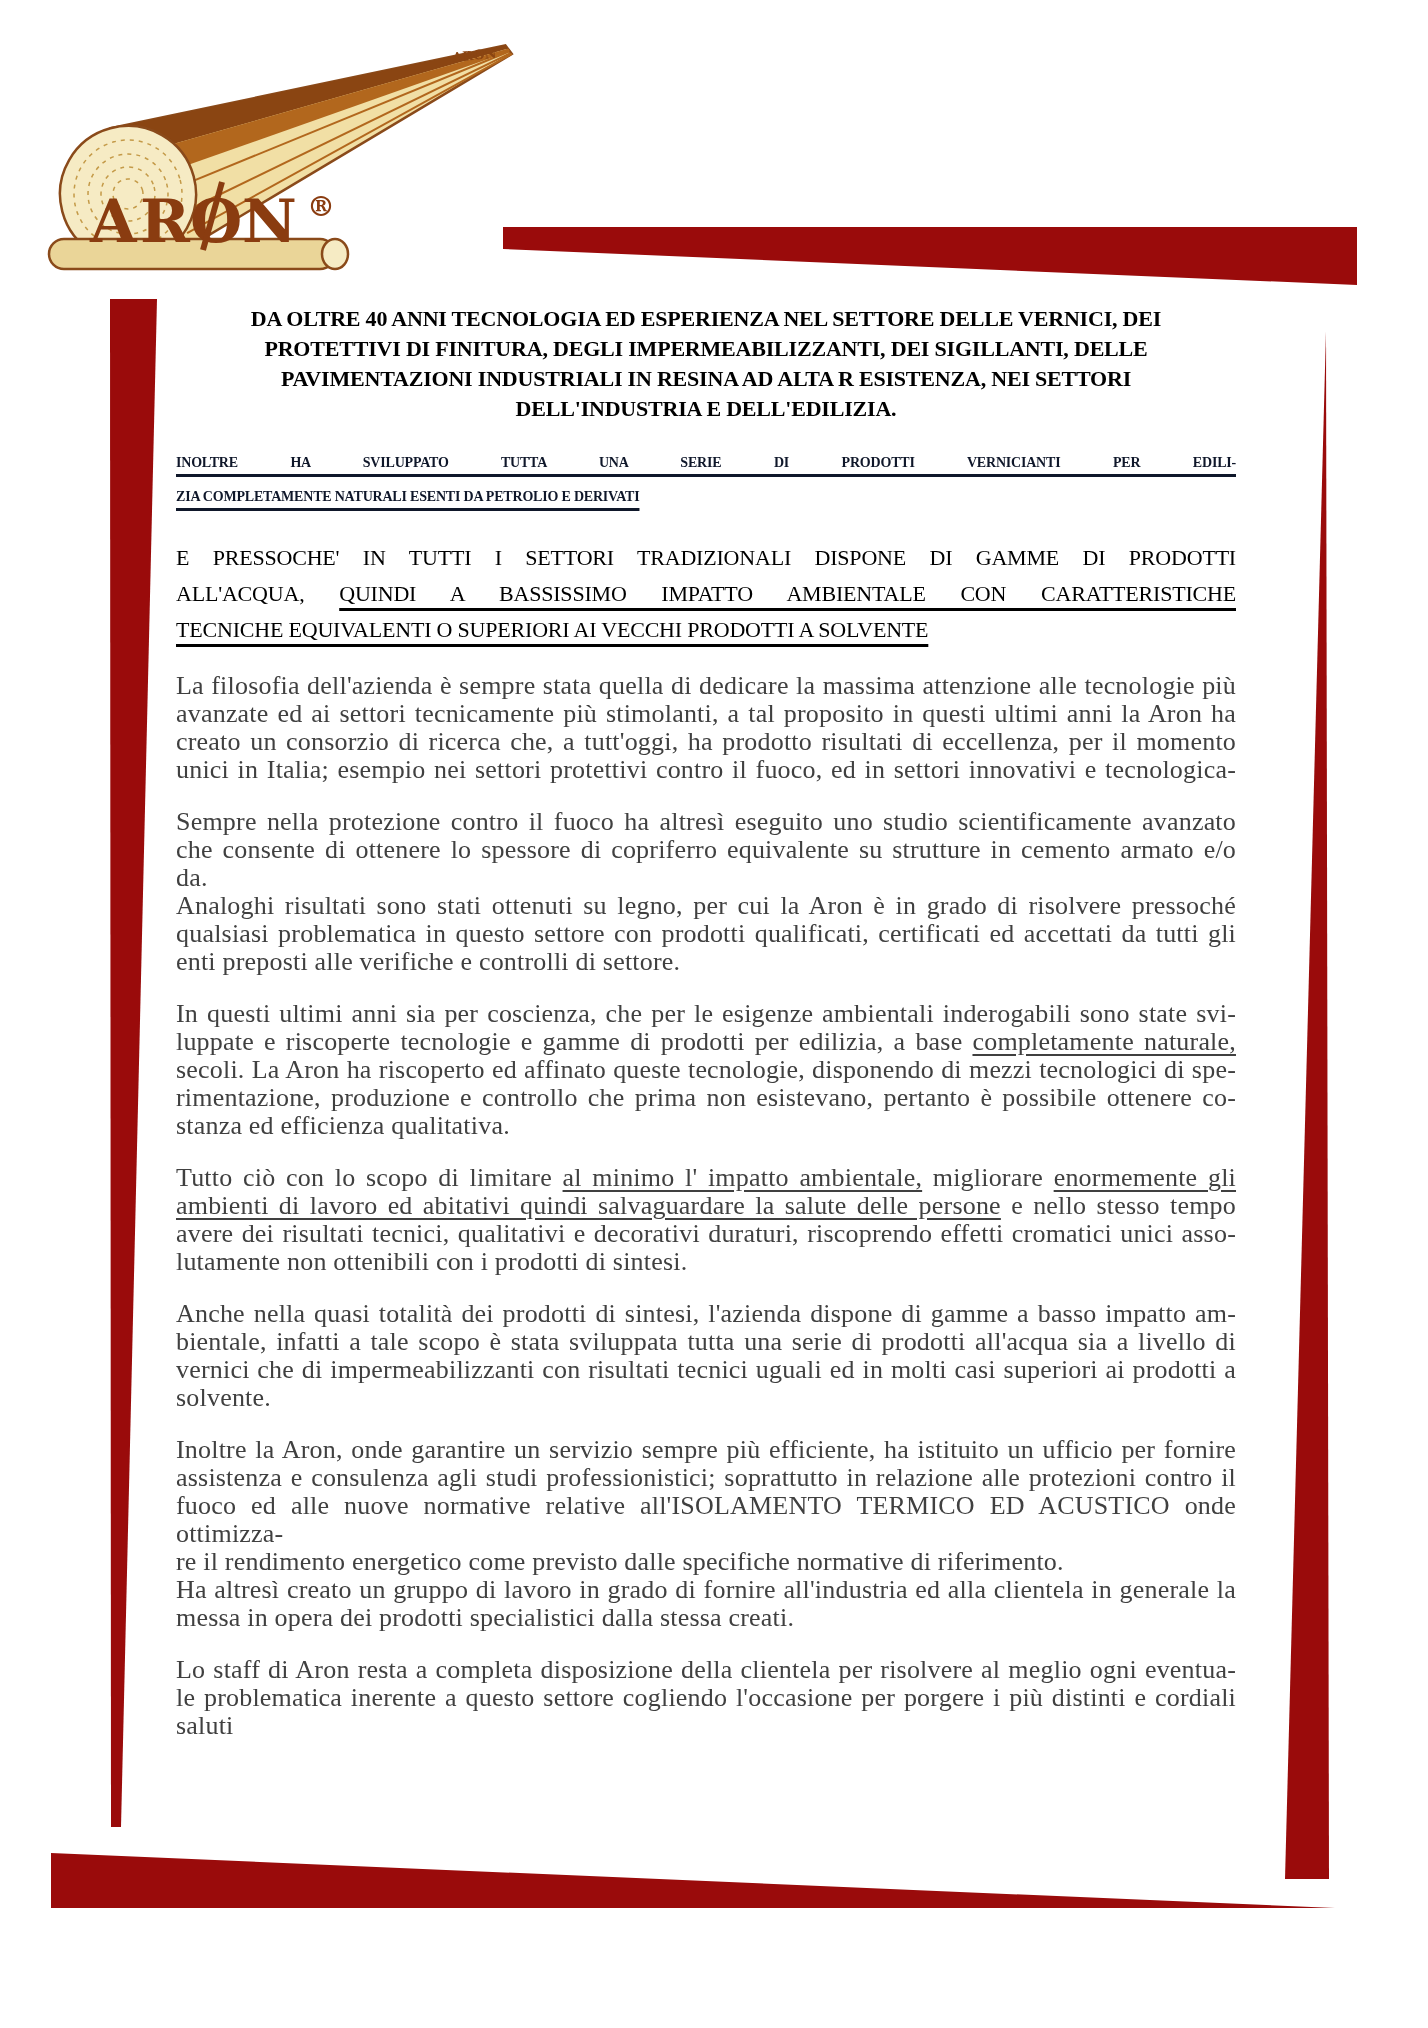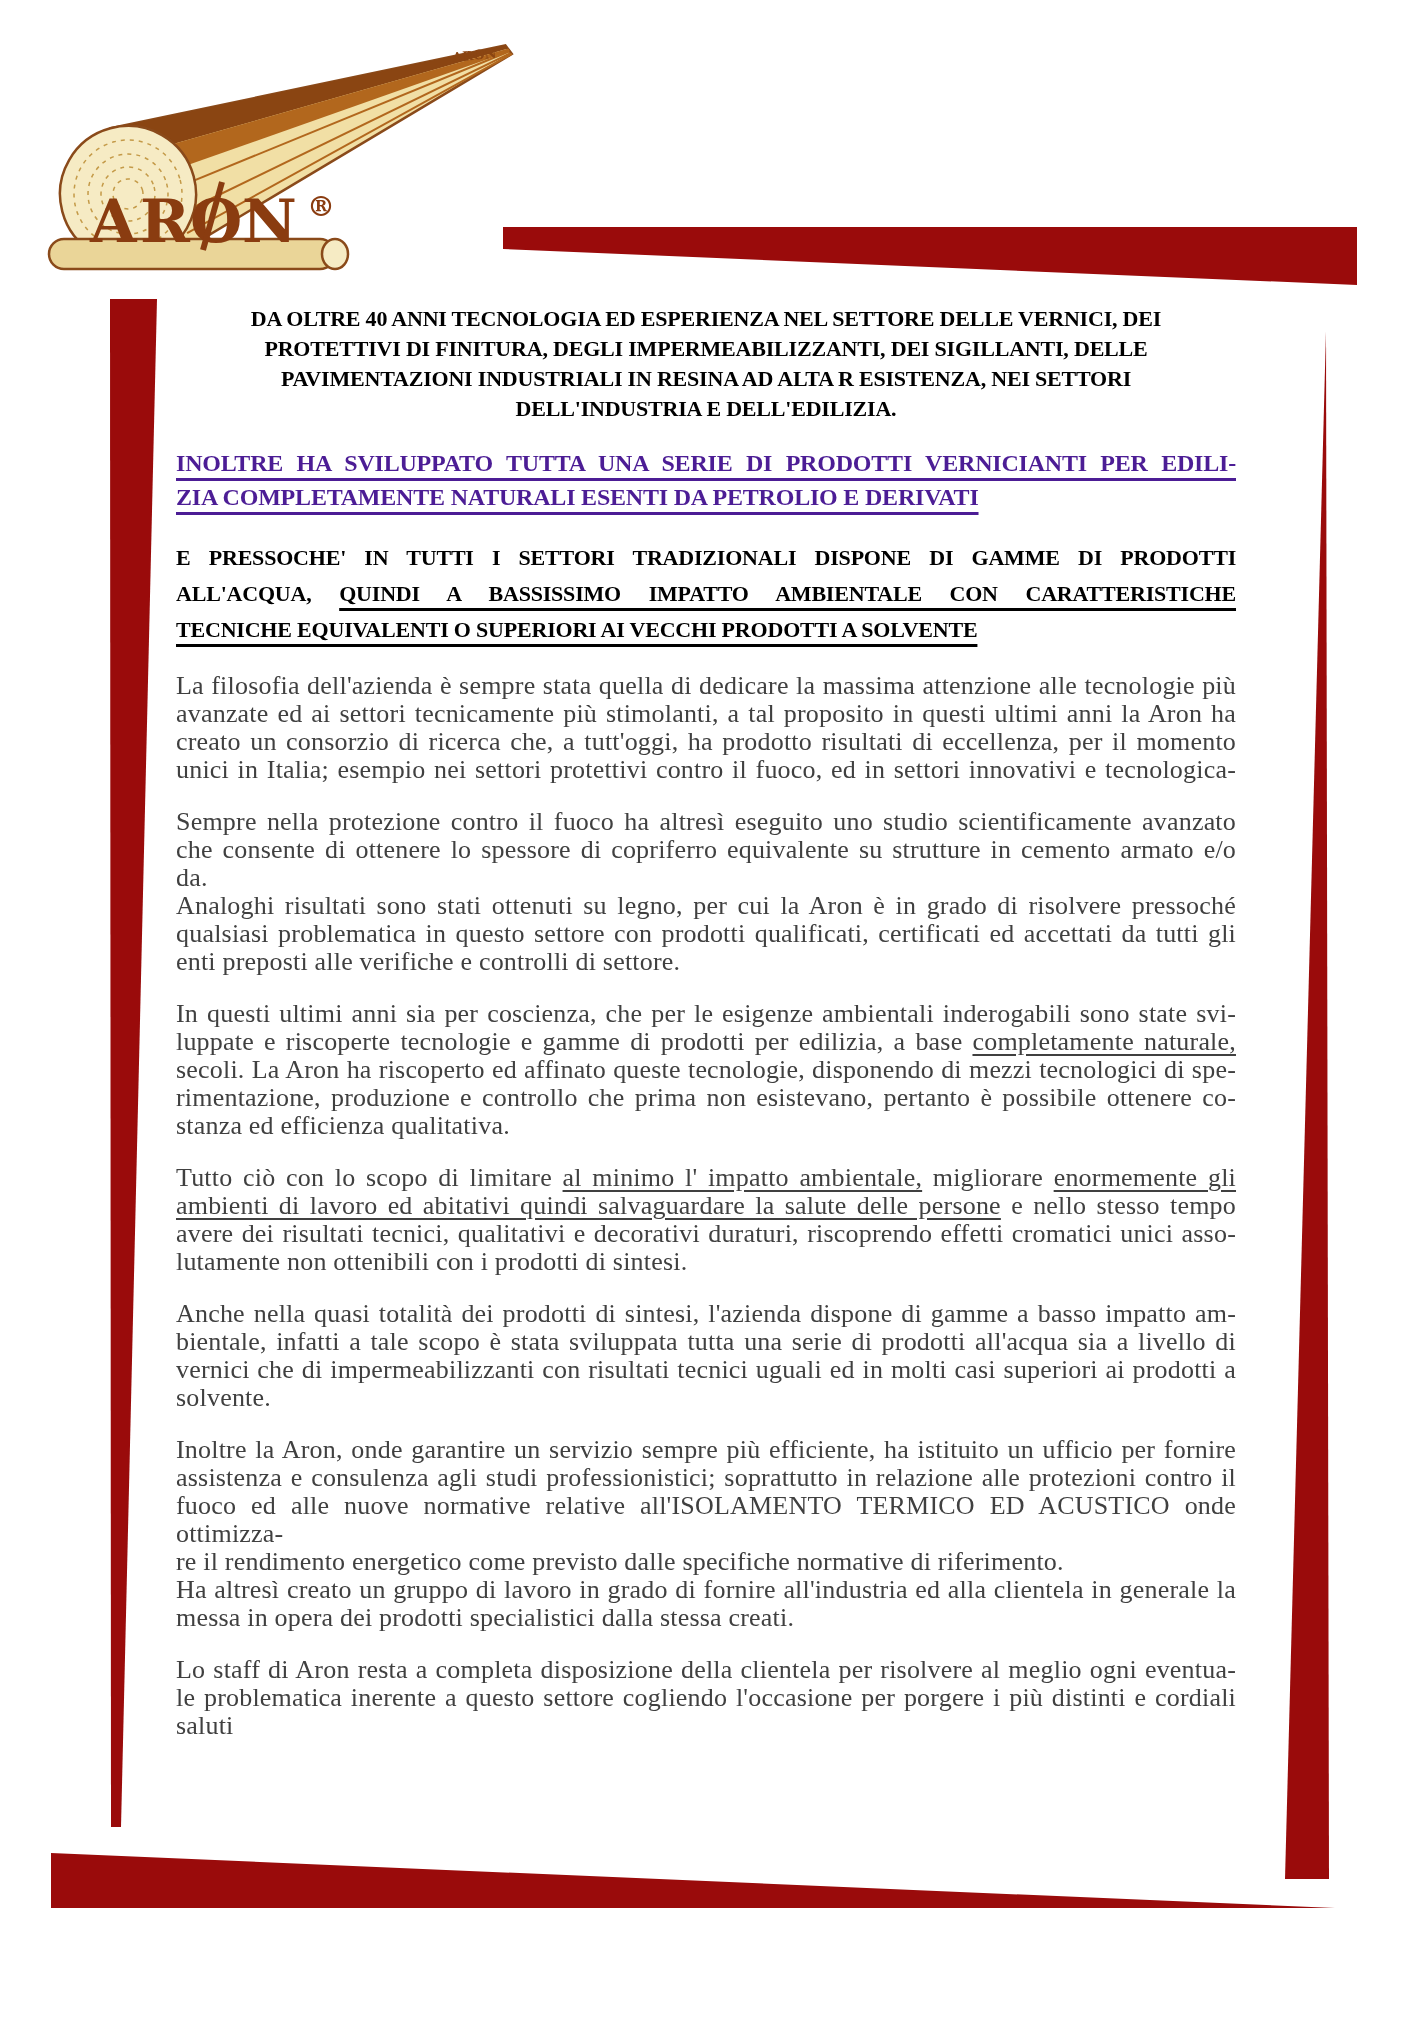--- a/index.html
+++ b/index.html
@@ -11,22 +11,22 @@
   .decor-svg, .logo-svg { position:absolute; }
   .decor-svg { left:0; top:0; }
   .logo-svg { left:35px; top:26px; }
 
   .content {
     position:absolute; left:176px; top:304px; width:1060px;
     color:#1c1c1c;
   }
   .block { margin:0; }
   .block.h1 { font-size:22px; line-height:30px; font-weight:bold; letter-spacing:-0.2px; margin:0 0 22px 0; color:#000; }
-  .block.h2 { font-size:24px; line-height:34px; font-weight:bold; letter-spacing:-0.2px; margin:0 0 26px 0; color:#4c1d95; }
-  .block.h3 { font-size:22px; line-height:36px; font-weight:bold; letter-spacing:-0.2px; margin:0 0 24px 0; color:#000; }
+  .block.h2 { font-size:14px; line-height:34px; font-weight:bold; letter-spacing:-0.2px; margin:0 0 26px 0; color:#0f172a; }
+  .block.h3 { font-size:22px; line-height:36px; font-weight:normal; letter-spacing:-0.2px; margin:0 0 24px 0; color:#000; }
   .block.body { font-size:26px; line-height:28px; margin:24px 0 0 0; letter-spacing:0.2px; color:#404040; }
   .block.tight { margin-top:0; }
 
   .line { white-space:normal; }
   .cline { text-align:center; }
   .jline { text-align:justify; text-align-last:justify; text-justify:inter-word; }
   .lline { text-align:left; }
 
   .h2 .u, .h3 .u { text-decoration:underline; text-decoration-thickness:3px; text-underline-offset:7px; }
   .body .u { text-decoration:underline; text-decoration-thickness:1.5px; text-underline-offset:4px; }

